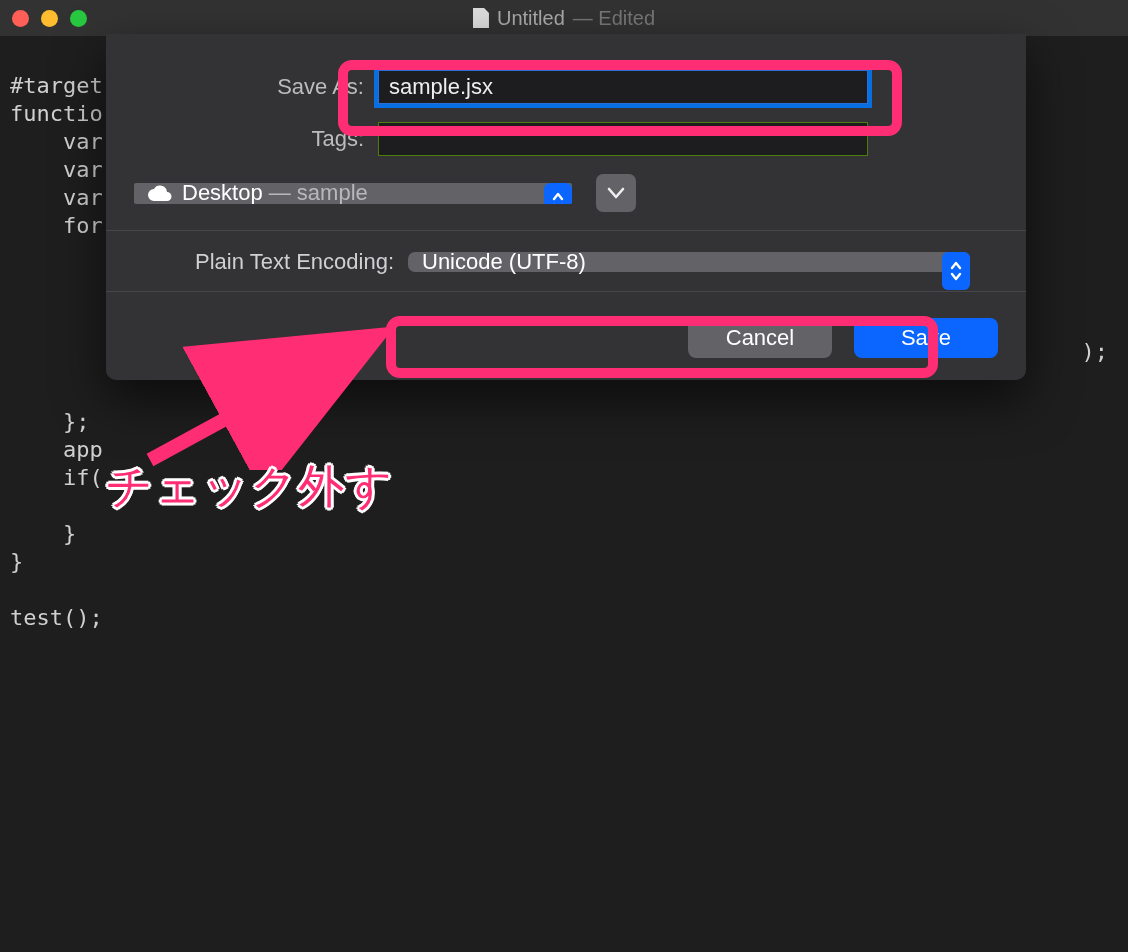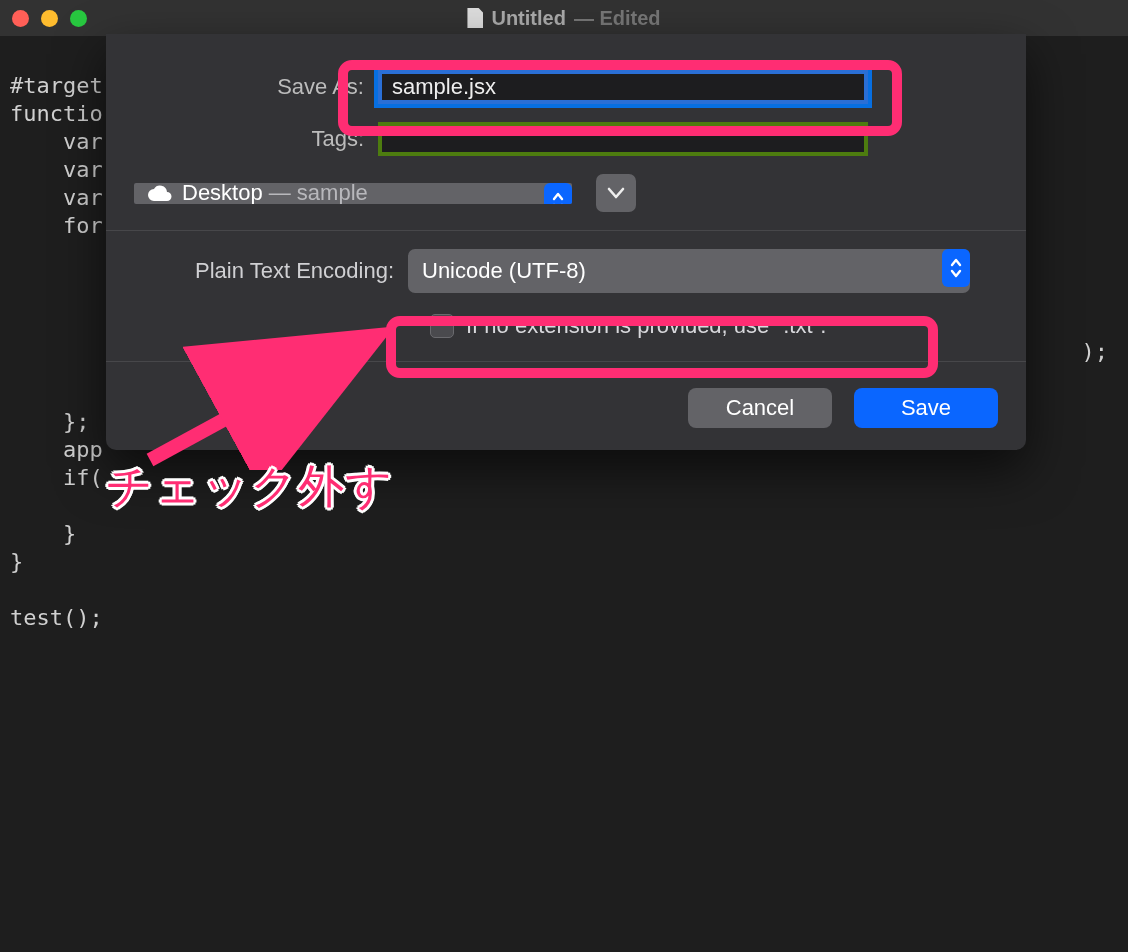--- a/index.html
+++ b/index.html
@@ -11,21 +11,20 @@
       overflow: hidden;
       position: relative;
     }
     .titlebar {
       height: 36px;
       background: #323232;
       display: flex;
       align-items: center;
       padding: 0 12px;
       position: relative;
-      font-weight: bold;
     }
     .traffic-lights {
       display: flex;
       gap: 12px;
       align-items: center;
     }
     .traffic-light {
       width: 17px;
       height: 17px;
       border-radius: 50%;
@@ -87,21 +86,21 @@
     .form-label {
       width: 230px;
       text-align: right;
       color: #bcbcbc;
       font-size: 22px;
     }
     .text-input {
       flex: 0 0 490px;
       height: 34px;
       background: #1d1d1f;
-      border: 4px solid #4d7c0f;
+      border: 1px solid #4d7c0f;
       color: #eee;
       font-size: 22px;
       padding: 2px 10px;
       outline: none;
     }
     .text-input.focus {
       box-shadow: 0 0 0 4px rgba(0,122,255,0.85);
       border-color: #2a6fd6;
     }
     .where-row .dropdown {
@@ -161,21 +160,21 @@
       gap: 14px;
     }
     .encoding-label {
       width: 260px;
       text-align: right;
       color: #d0d0d3;
       font-size: 22px;
     }
     .encoding-dd {
       flex: 0 0 562px;
-      height: 44px;
+      height: 20px;
       background: #636367;
       border-radius: 7px;
       display: flex;
       align-items: center;
       color: #fff;
       font-size: 22px;
       position: relative;
       padding-left: 14px;
     }
     .checkbox-row {
@@ -340,24 +339,20 @@
         <span>Unicode (UTF-8)</span>
         <span class="stepper" style="background:#0a66ff">
           <svg width="14" height="22" viewBox="0 0 14 22">
             <path d="M3 8 L7 3 L11 8" stroke="#fff" stroke-width="2.4" fill="none" stroke-linecap="round" stroke-linejoin="round"></path>
             <path d="M3 14 L7 19 L11 14" stroke="#fff" stroke-width="2.4" fill="none" stroke-linecap="round" stroke-linejoin="round"></path>
           </svg>
         </span>
       </div>
     </div>
 
-    <div class="checkbox-row">
-      <div class="checkbox"></div>
-      <div class="checkbox-label">If no extension is provided, use ".txt".</div>
-    </div>
   </div>
 
   <div class="divider" style="margin-top:16px;"></div>
 
   <div class="button-row">
     <div class="btn btn-cancel">Cancel</div>
     <div class="btn btn-save">Save</div>
   </div>
 </div>
 

